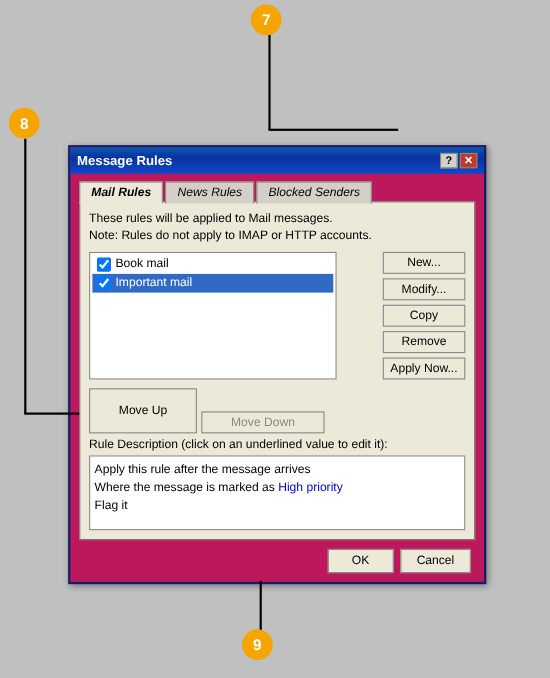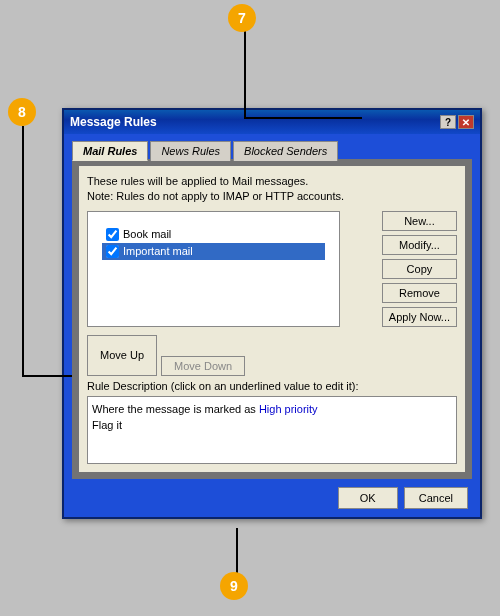--- a/index.html
+++ b/index.html
@@ -27,24 +27,24 @@
       justify-content: center;
       z-index: 10;
     }
 
     .circle-7 { top: 4px; left: 228px; }
     .circle-8 { top: 98px; left: 8px; }
     .circle-9 { top: 572px; left: 220px; }
 
     .dialog {
       position: absolute;
-      top: 108px;
+      top: 132px;
       left: 62px;
-      width: 420px;
-      background: #1d4ed8;
+      width: 380px;
+      background: #be185d;
       border: 2px solid #0a246a;
       box-shadow: 2px 2px 6px rgba(0,0,0,0.4);
     }
 
     .title-bar {
       background: linear-gradient(to bottom, #0a58b0 0%, #0831a0 40%, #1148c8 100%);
       color: white;
       font-weight: bold;
       font-size: 12px;
       padding: 4px 6px;
@@ -103,21 +103,21 @@
     }
 
     .tab.active {
       background: #ece9d8;
       border-bottom: 1px solid #ece9d8;
       z-index: 1;
       font-weight: bold;
     }
 
     .tab-content {
-      border: 7px solid #737373;
+      border: 1px solid #737373;
       padding: 8px;
       background: #ece9d8;
     }
 
     .rules-note {
       font-size: 11px;
       margin-bottom: 6px;
       color: #000;
       line-height: 1.4;
     }
@@ -125,21 +125,21 @@
     .rules-area {
       display: flex;
       gap: 6px;
     }
 
     .rules-list {
       flex: 1;
       background: white;
       border: 1px solid #888;
       min-height: 70px;
-      padding: 14px;
+      padding: 2px;
     }
 
     .rule-item {
       display: flex;
       align-items: center;
       gap: 4px;
       padding: 2px 4px;
       font-size: 11px;
       cursor: pointer;
     }
@@ -180,21 +180,21 @@
     .move-buttons {
       display: flex;
       gap: 4px;
       margin-top: 8px;
       margin-bottom: 4px;
     }
 
     .move-btn {
       background: #ece9d8;
       border: 1px solid #888;
-      padding: 3px 12px;
+      padding: 3px 26px;
       font-size: 11px;
       cursor: pointer;
       font-family: 'Tahoma', 'Arial', sans-serif;
     }
 
     .move-btn.disabled {
       color: #888;
       cursor: default;
       margin-top: 21px;
     }
@@ -360,20 +360,21 @@
       </div>
 
       <div class="move-buttons">
         <button class="move-btn">Move Up</button>
         <button class="move-btn disabled">Move Down</button>
       </div>
 
       <div class="rule-description-label">Rule Description (click on an underlined value to edit it):</div>
 
       <div class="rule-description-box">
+        <div>Apply this rule after the message arrives</div>
         <div>
           <span>Where the message is marked as </span><span class="link-text">High priority</span>
         </div>
         <div>Flag it</div>
       </div>
 
     </div>
 
     <div class="dialog-footer">
       <button class="footer-btn">OK</button>

